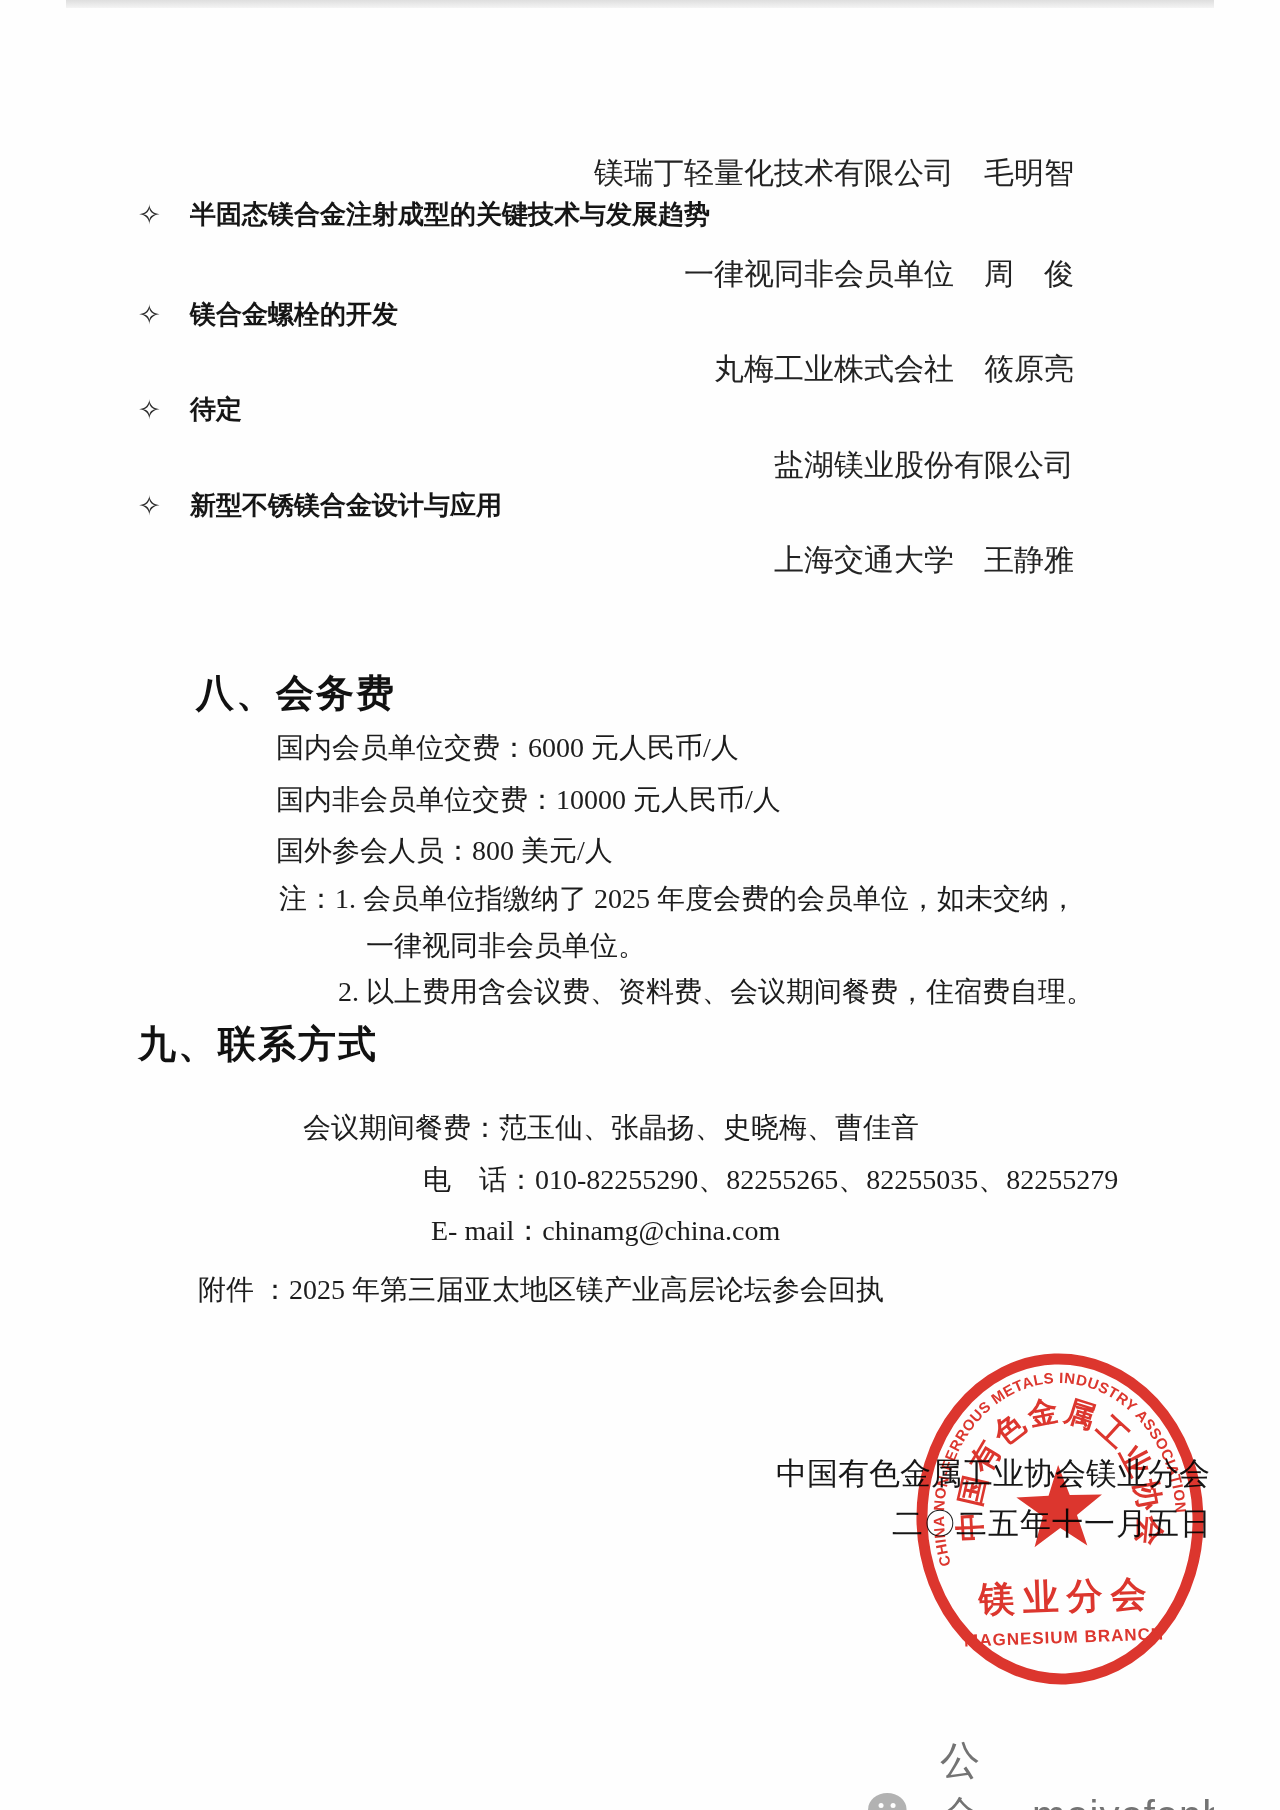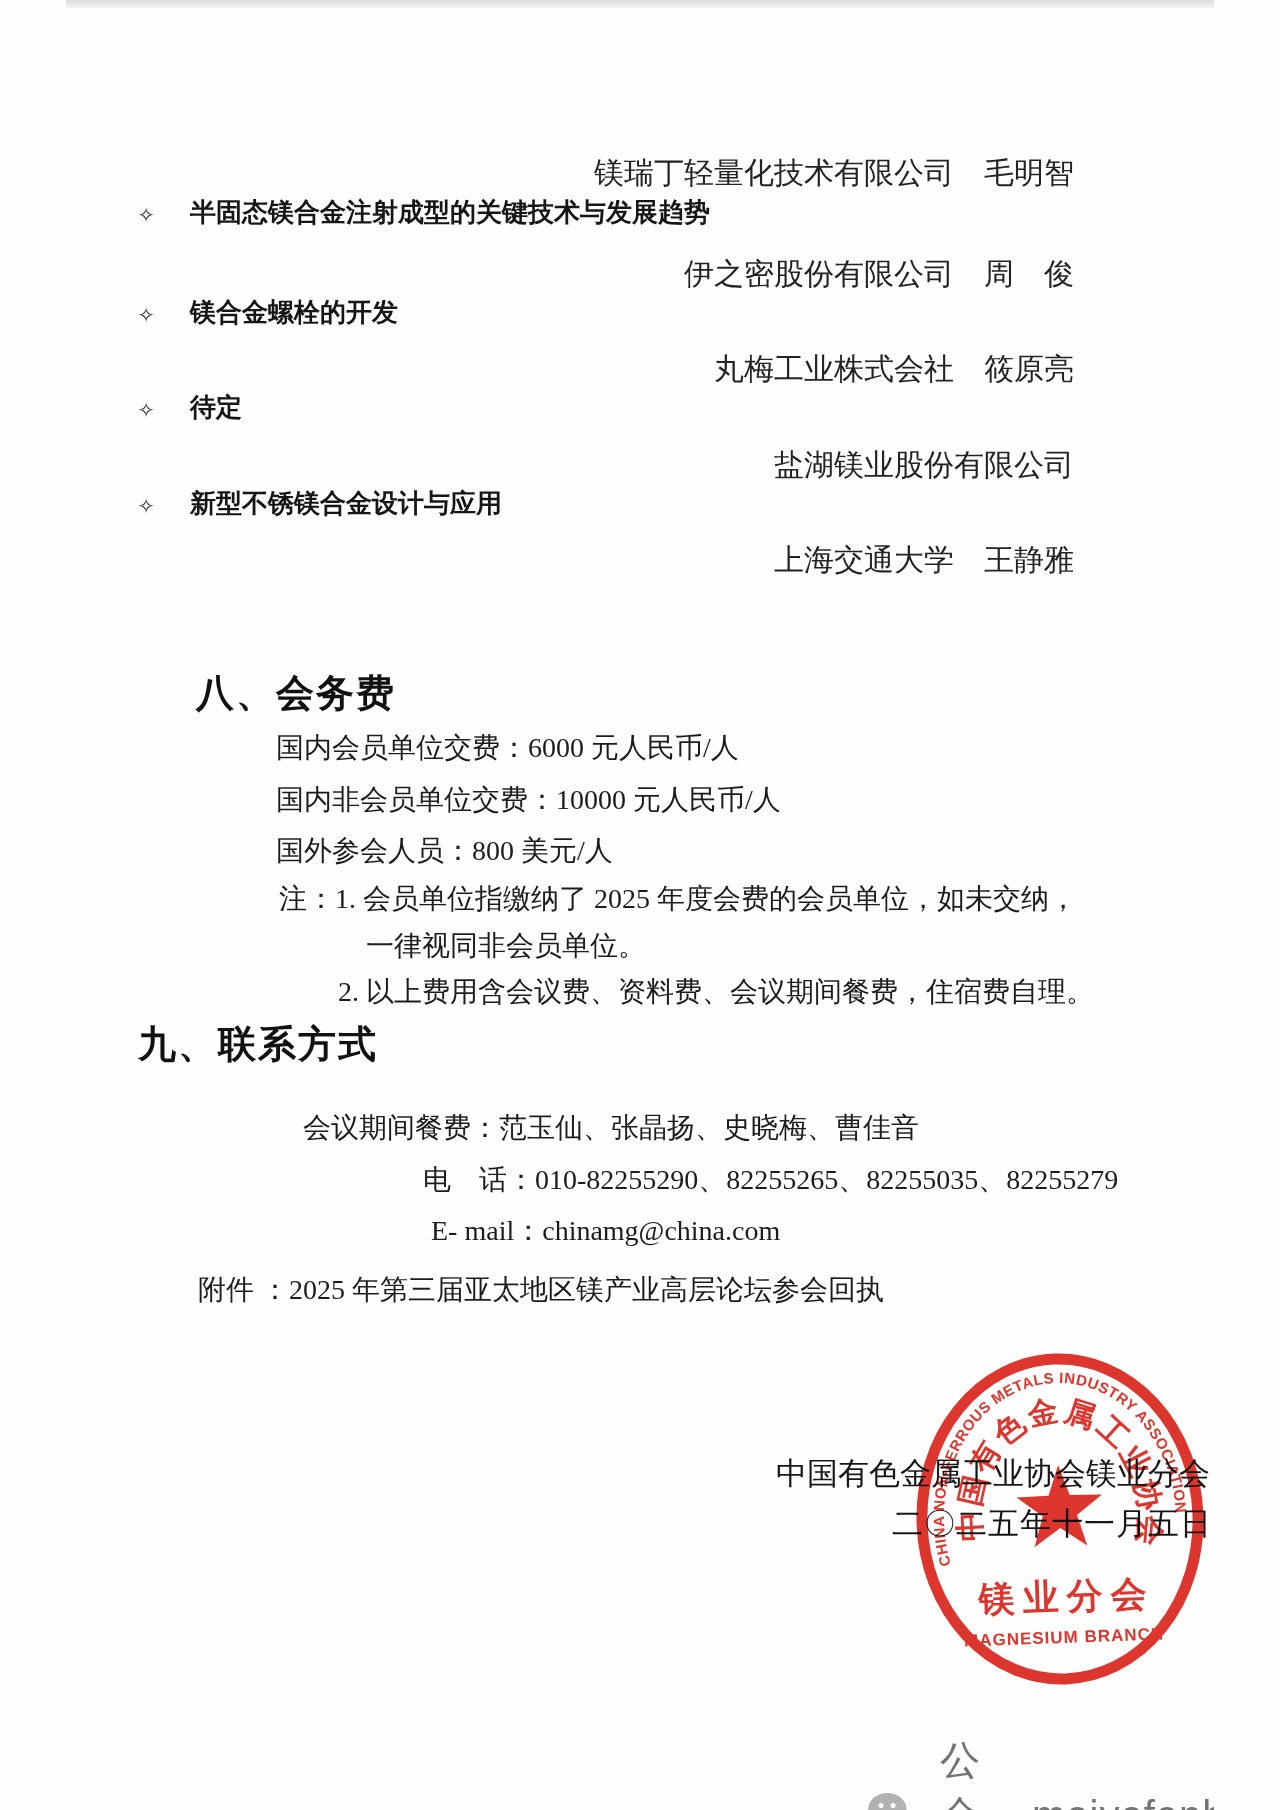--- a/index.html
+++ b/index.html
@@ -15,21 +15,21 @@
   .top-edge{
     position:absolute;top:0;left:0;width:100%;height:8px;
     background:linear-gradient(#dedede,#f4f4f4);
   }
   .row{position:absolute;left:0;width:100%;white-space:nowrap;line-height:1;}
   .affil{
     font-size:30px;text-align:right;padding-right:140px;box-sizing:border-box;
     color:#232323;
   }
   .topic{
-    font-family:Liberation Mono, monospace;
+    font-family:Liberation Serif, serif;
     font-weight:700;font-size:26px;color:#161616;
     padding-left:72px;box-sizing:border-box;
   }
   .topic .bullet{
     display:inline-block;width:28px;font-weight:400;font-size:27px;
     margin-right:24px;color:#2a2a2a;transform:translateY(1px);
   }
   .note-paren{font-size:30px;color:#1c1c1c;letter-spacing:0.5px;}
   .heading{
     font-family:"Liberation Sans","DejaVu Sans",sans-serif;
@@ -59,21 +59,21 @@
 
 <div class="page">
   <div class="top-edge"></div>
 
   <div class="row affil" style="top:158px">镁瑞丁轻量化技术有限公司　毛明智</div>
 
   <div class="row topic" style="top:201px">
     <span class="bullet">✧</span><span>半固态镁合金注射成型的关键技术与发展趋势</span>
   </div>
 
-  <div class="row affil" style="top:259px">伊之密股份有限公司　周　俊</div>
+  <div class="row affil" style="top:259px">一律视同非会员单位　周　俊</div>
 
   <div class="row topic" style="top:301px">
     <span class="bullet">✧</span><span>镁合金螺栓的开发</span>
   </div>
 
   <div class="row affil" style="top:354px">丸梅工业株式会社　筱原亮</div>
 
   <div class="row topic" style="top:396px">
     <span class="bullet">✧</span><span>待定</span>
   </div>

